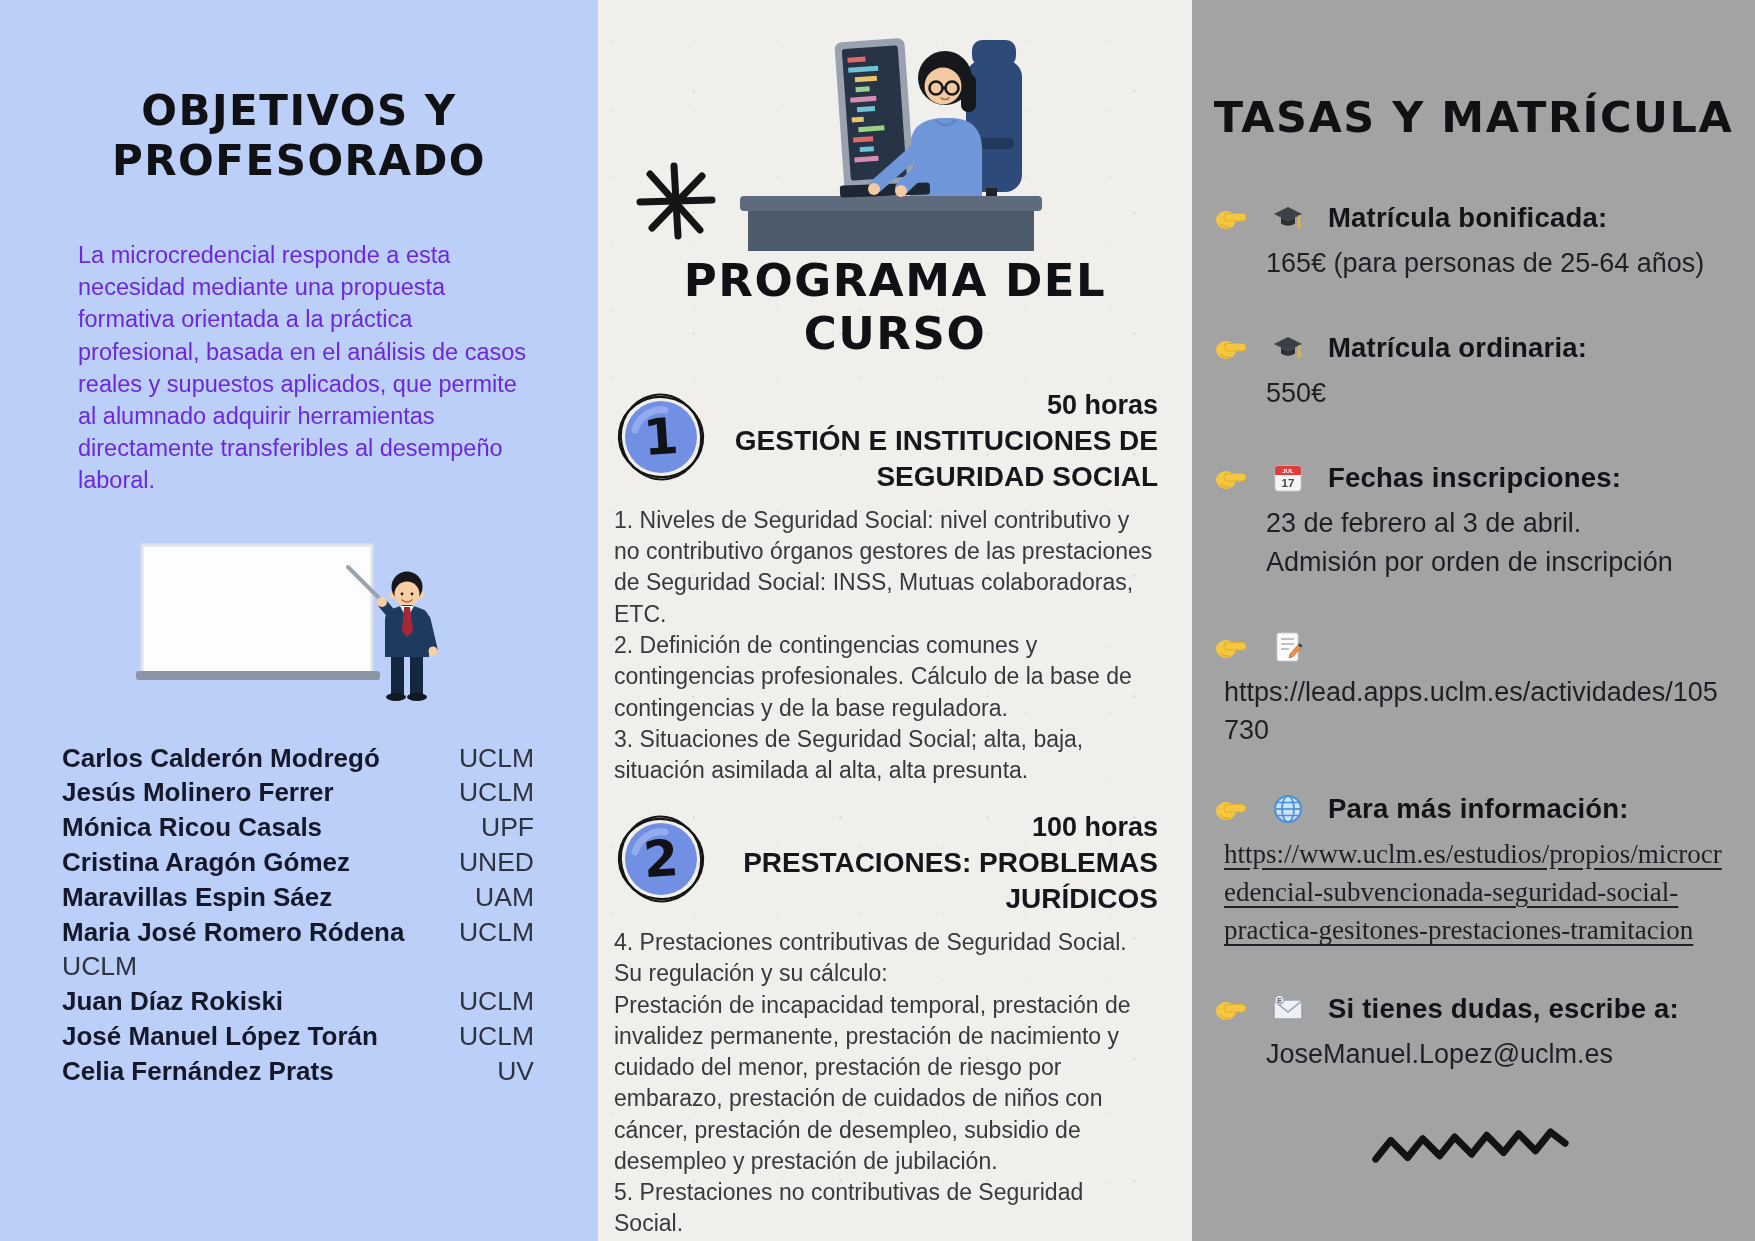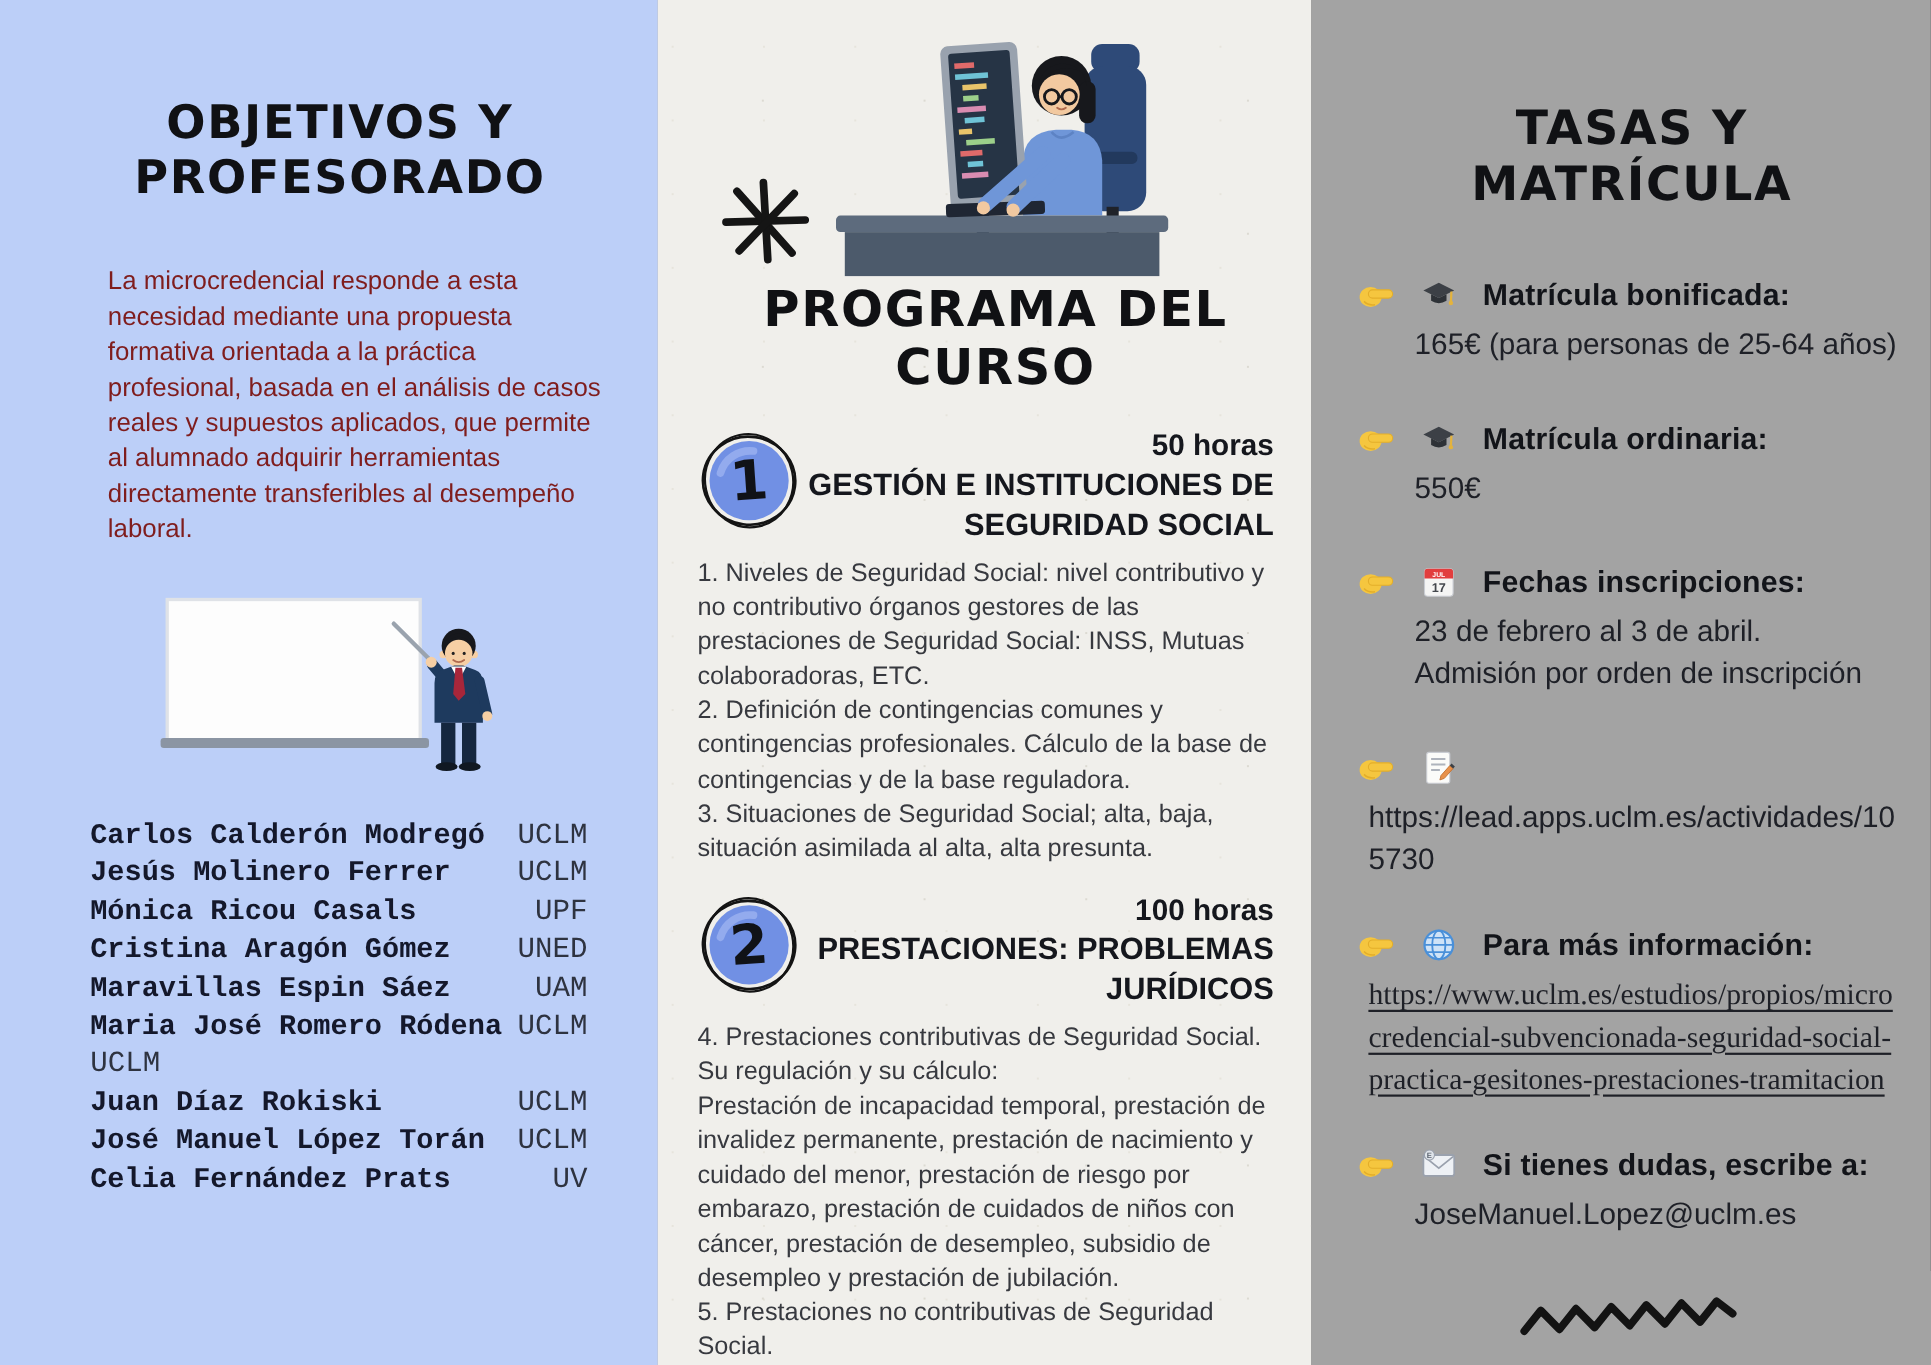--- a/index.html
+++ b/index.html
@@ -1,45 +1,45 @@
 <!DOCTYPE html>
 <html><head>
 <meta charset="utf-8">
 <style>
   * { margin:0; padding:0; box-sizing:border-box; }
   html,body { background:#888; }
   .poster {
     position:relative; width:1755px; height:1241px; overflow:hidden;
     font-family:"Liberation Sans", sans-serif; color:#1c1e24;
   }
-  .col { position:absolute; top:0; height:100%;padding-left:20px; }
+  .col { position:absolute; top:0; height:100%; }
   .col-left  { left:0;      width:598px; background:#bccff8; }
   .col-mid   { left:598px;  width:594px; background:#f0efeb;
     background-image:
       radial-gradient(#dcdad2 1.2px, transparent 1.4px),
       radial-gradient(#e6e4dc 1px, transparent 1.2px);
     background-size:147px 121px, 83px 67px;
     background-position:22px 31px, 55px 9px;
   }
   .col-right { left:1192px; width:563px; background:#a3a3a3; }
 
   .marker-title {
     font-family:"DejaVu Sans", sans-serif; font-weight:900;
     color:#101114; letter-spacing:1.5px; text-align:center; line-height:1.18;
   }
 
   
   .left-title { margin:86px 26px 0; font-size:42px; }
   .left-paragraph {
     margin:54px 0 0 78px; width:452px;
-    font-size:23.5px; line-height:1.37; color:#7f1d1d;
+    font-size:23.5px; line-height:1.37; color:#6d28d9;
   }
   .teacher-illustration { width:330px; margin:40px auto 0; }
   .professors { list-style:none; margin:30px 64px 0 62px; }
-  .prof-row { display:flex; justify-content:space-between; align-items:flex-start; line-height:34.8px;font-family:Liberation Mono, monospace; }
+  .prof-row { display:flex; justify-content:space-between; align-items:flex-start; line-height:34.8px; }
   .prof-name { font-weight:700; font-size:26px; color:#14182b; }
   .prof-aff  { font-weight:400; font-size:26.5px; color:#2e3340; }
 
   
   .computer-illustration { position:relative; height:252px; }
   .asterisk-doodle { position:absolute; left:36px; top:160px; }
   .computer-scene  { position:absolute; left:142px; top:28px; }
   .program-title { font-size:45px; margin:2px 8px 0; }
   .sections { margin:26px 34px 0 16px; }
   .program-section { margin-bottom:22px; }

